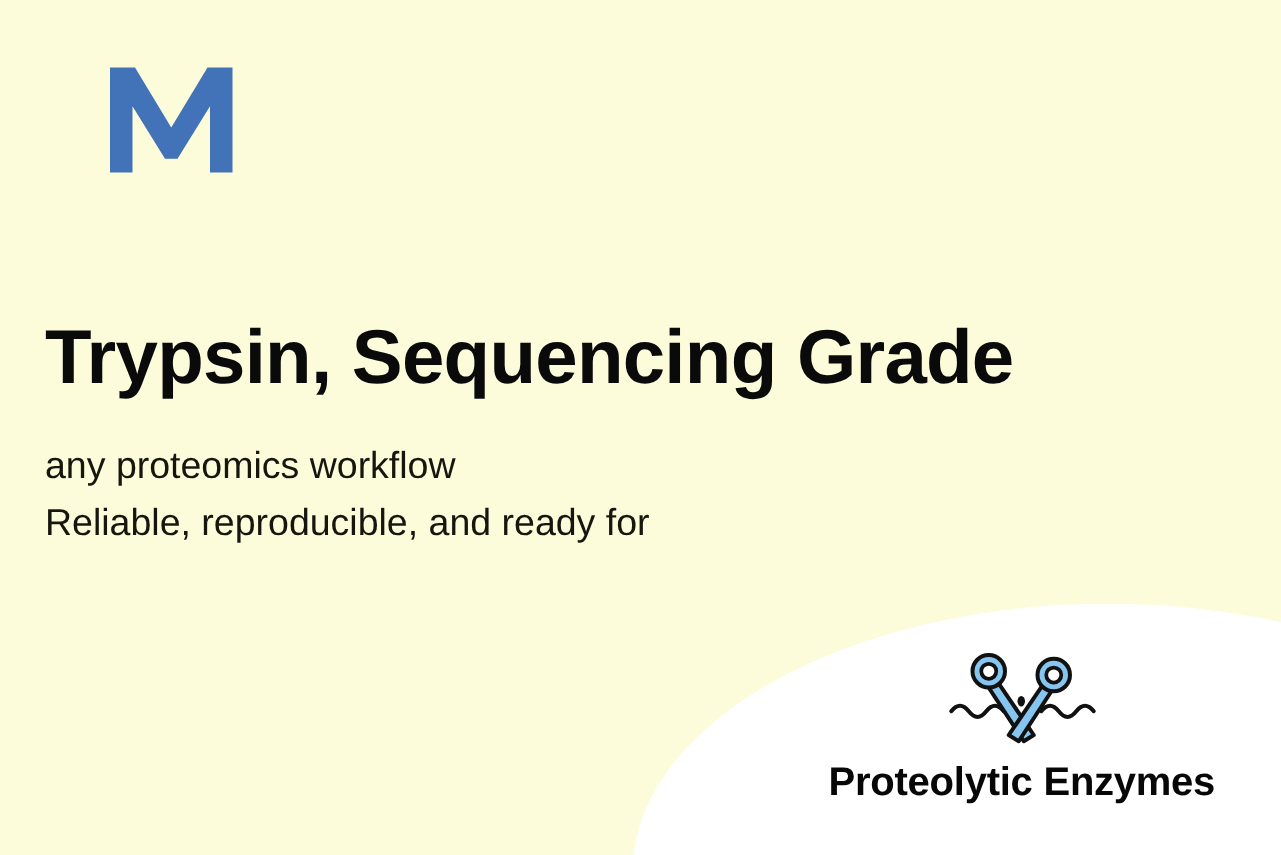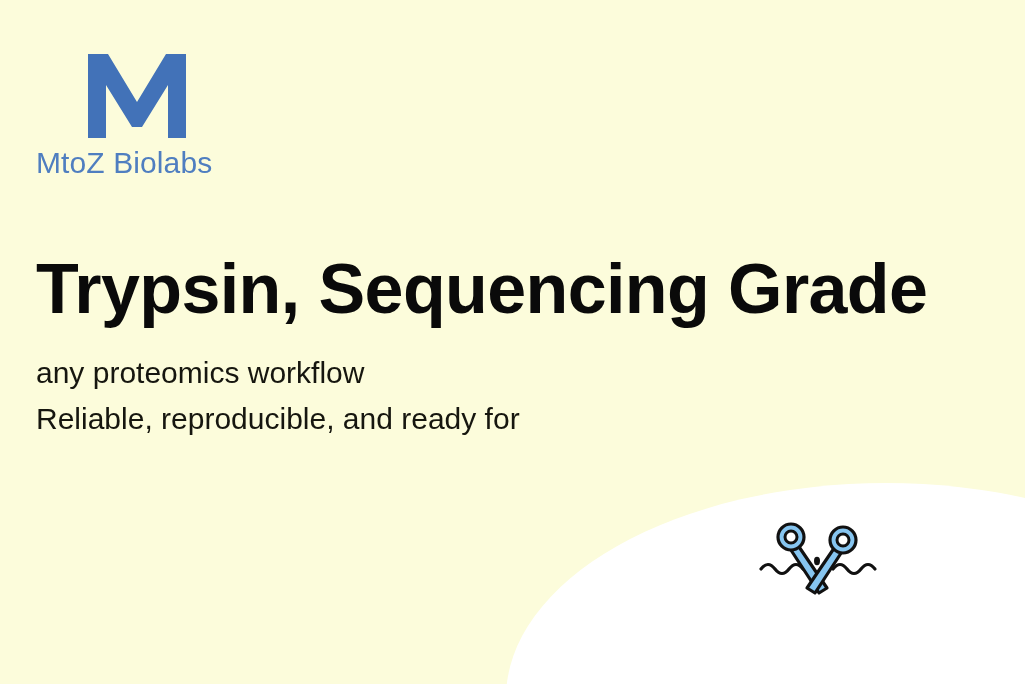--- a/index.html
+++ b/index.html
@@ -58,21 +58,21 @@
     line-height: 1;
     white-space: nowrap;
   }
 
   
   .headline {
     position: absolute;
     left: 36px;
     top: 253px;
     margin: 0;
-    font-size: 70px;
+    font-size: 61px;
     font-weight: 700;
     letter-spacing: -0.6px;
     color: #0a0a0a;
     line-height: 1.05;
     white-space: nowrap;
   }
   .subhead {
     position: absolute;
     left: 36px;
     top: 350px;
@@ -117,21 +117,20 @@
 <div class="banner">
 
   <div class="corner-blob"></div>
 
   <div class="logo-block">
     <span class="logo-mark">
       <svg viewBox="0 0 110 88" width="110" height="88" aria-hidden="true">
         <path d="M6 86 L6 2 L26 2 L55 50 L84 2 L104 2 L104 86 L86 86 L86 33 L60 75 L50 75 L24 33 L24 86 Z" fill="#4272b8"></path>
       </svg>
     </span>
-    <span class="logo-wordmark">MtoZ Biolabs</span>
   </div>
 
   <h1 class="headline">Trypsin, Sequencing Grade</h1>
 
   <p class="subhead">
     <span>any proteomics workflow</span>
     <span>Reliable, reproducible, and ready for</span>
   </p>
 
   <div class="badge">
@@ -150,15 +149,16 @@
 
         <circle cx="34" cy="17" r="13" fill="#86c5f0" stroke="#111111" stroke-width="3.2"></circle>
         <circle cx="34" cy="17" r="6" fill="#ffffff" stroke="#111111" stroke-width="3"></circle>
 
         <circle cx="86" cy="20" r="13" fill="#86c5f0" stroke="#111111" stroke-width="3.2"></circle>
         <circle cx="86" cy="20" r="6" fill="#ffffff" stroke="#111111" stroke-width="3"></circle>
 
         <ellipse cx="60" cy="41" rx="3" ry="4.2" fill="#111111"></ellipse>
       </svg>
     </span>
+    <span class="badge-caption">Proteolytic Enzymes</span>
   </div>
 
 </div>
 
 </body></html>

